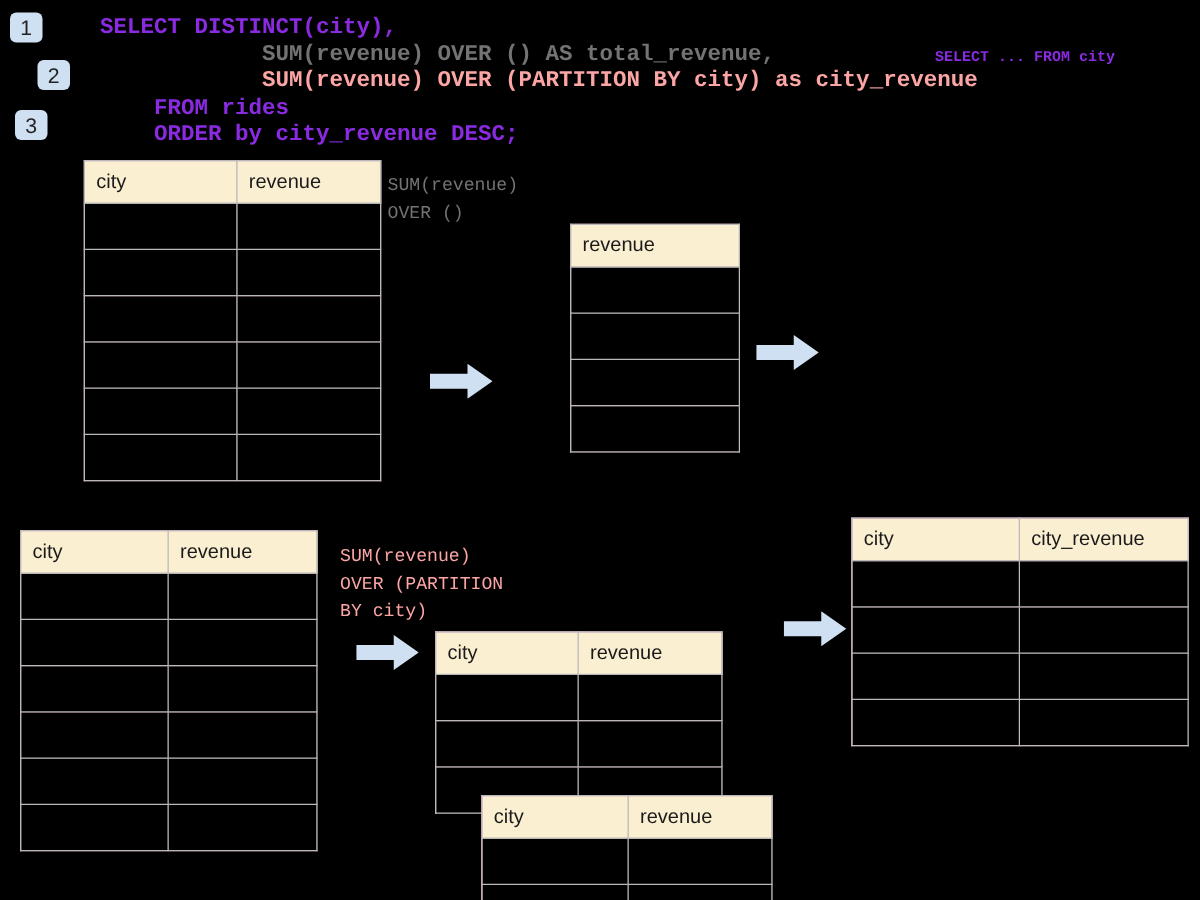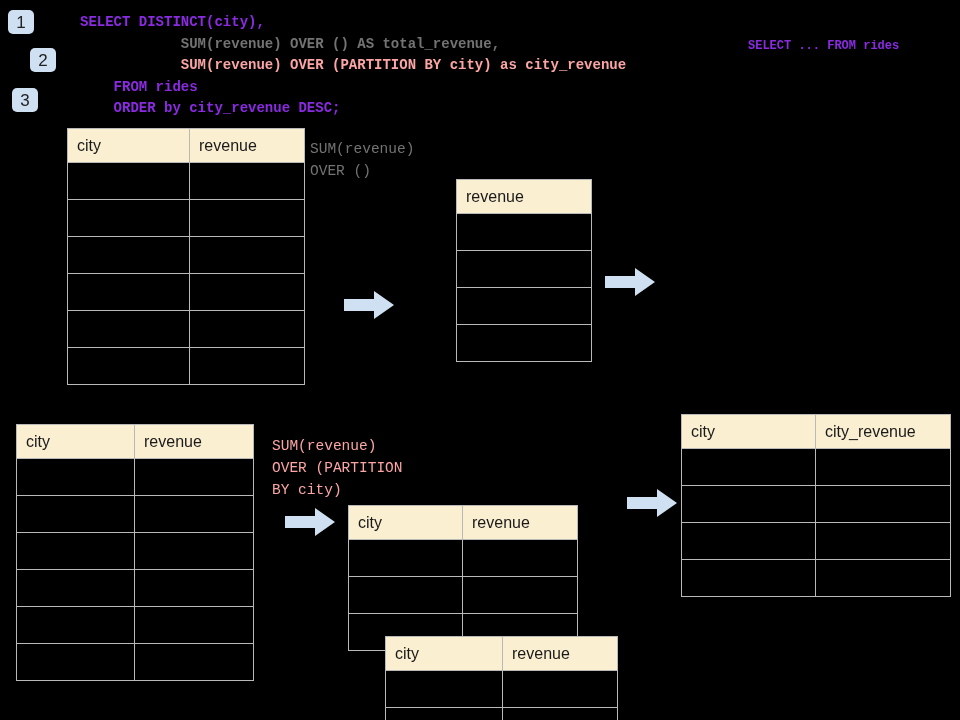--- a/index.html
+++ b/index.html
@@ -29,21 +29,21 @@
     align-items: center;
     justify-content: center;
     width: 26px;
     height: 24px;
   }
 
   
   .sql-block {
     position: absolute;
     font-family: "Liberation Mono", monospace;
-    font-size: 14px;
+    font-size: 18px;
     font-weight: bold;
     line-height: 21.5px;
     white-space: pre;
     letter-spacing: 0px;
   }
   .sql-line { white-space: pre; }
   .c-purple { color: #8a2be2; }
   .c-red    { color: #737373; }
   .c-green  { color: #fca5a5; }
 
@@ -108,21 +108,21 @@
 <div id="canvas">
 
   <div id="steps-layer">
       <div class="step-badge" style="left: 8px; top: 10px;">1</div>
       <div class="step-badge" style="left: 30px; top: 48px;">2</div>
       <div class="step-badge" style="left: 12px; top: 88px;">3</div>
     </div>
 
   <div class="sql-block" id="sql-block" style="left:80px; top:12px;"><div class="sql-line c-purple">SELECT DISTINCT(city),</div><div class="sql-line c-red">            SUM(revenue) OVER () AS total_revenue,</div><div class="sql-line c-green">            SUM(revenue) OVER (PARTITION BY city) as city_revenue</div><div class="sql-line c-purple">    FROM rides</div><div class="sql-line c-purple">    ORDER by city_revenue DESC;</div></div>
 
-  <div class="side-note" id="side-note" style="left: 748px; top: 37px;">SELECT ... FROM rides</div>
+  <div class="side-note" id="side-note" style="left: 748px; top: 37px;">SELECT ... FROM city</div>
 
   <div id="annot-layer">
       <div class="annot c-red" style="left: 310px; top: 138px;">SUM(revenue)
 OVER ()</div>
       <div class="annot c-green" style="left: 272px; top: 435px;">SUM(revenue)
 OVER (PARTITION
 BY city)</div>
     </div>
 
   <div id="tables-layer">

